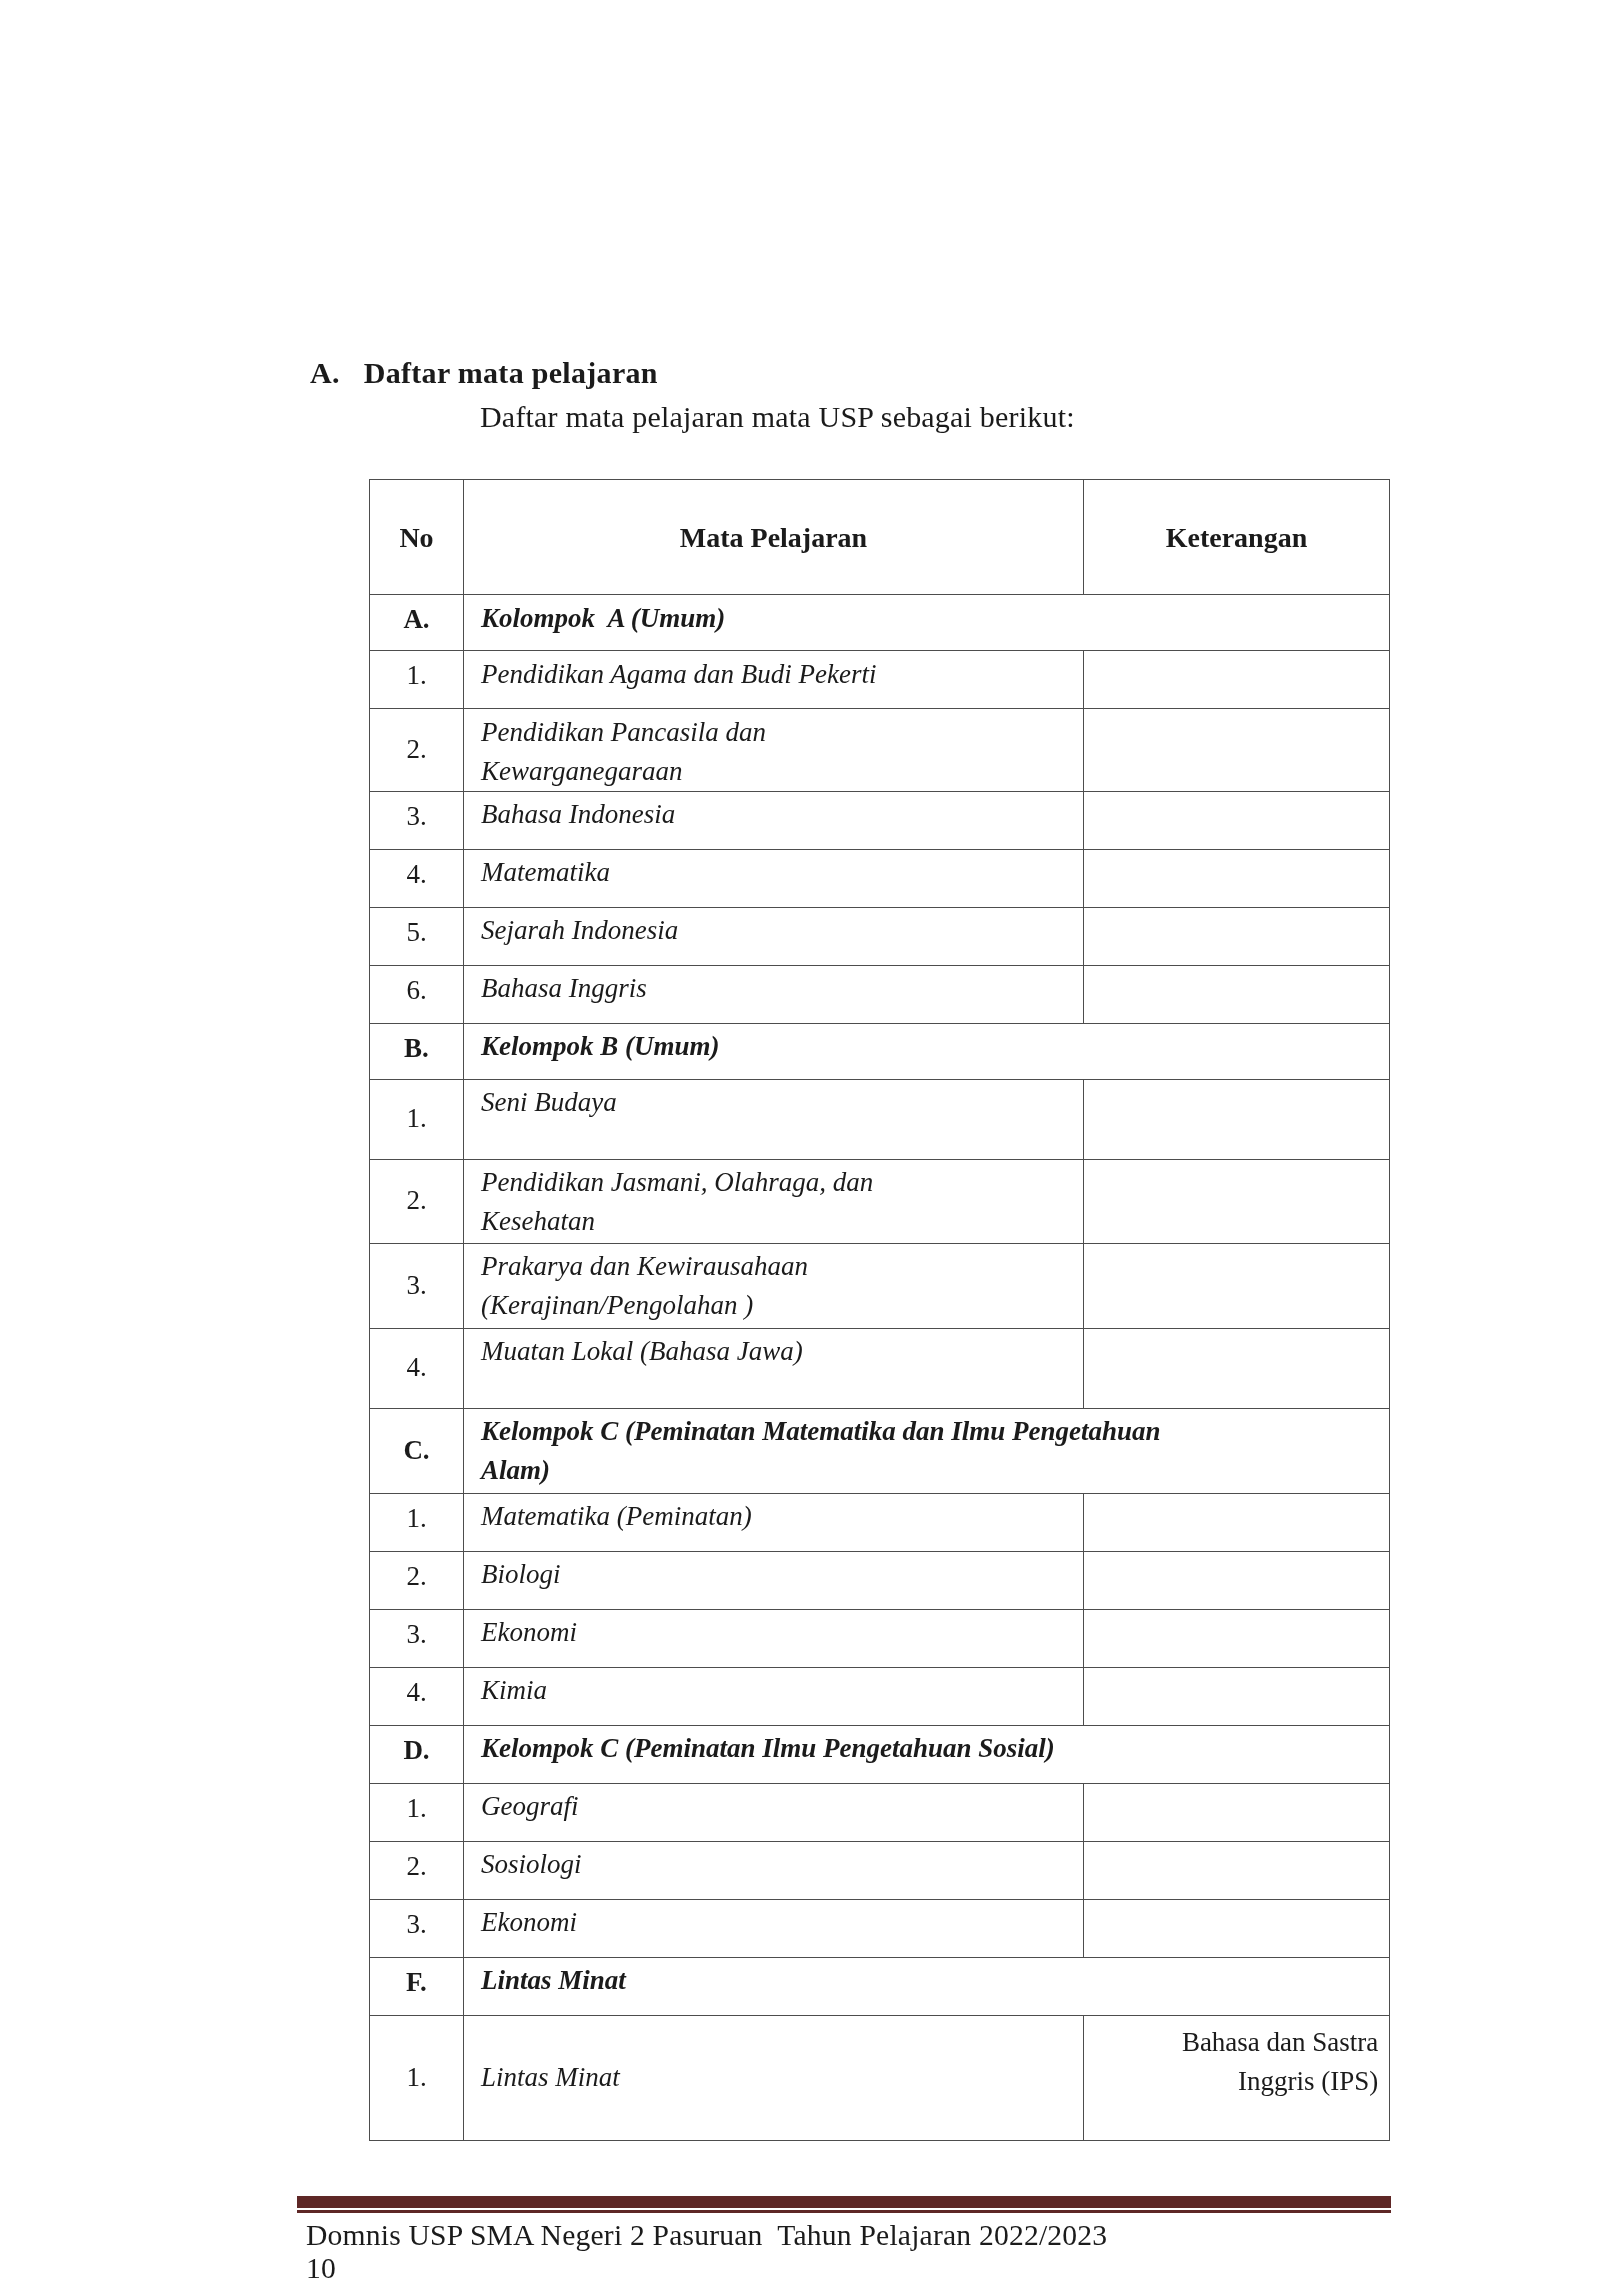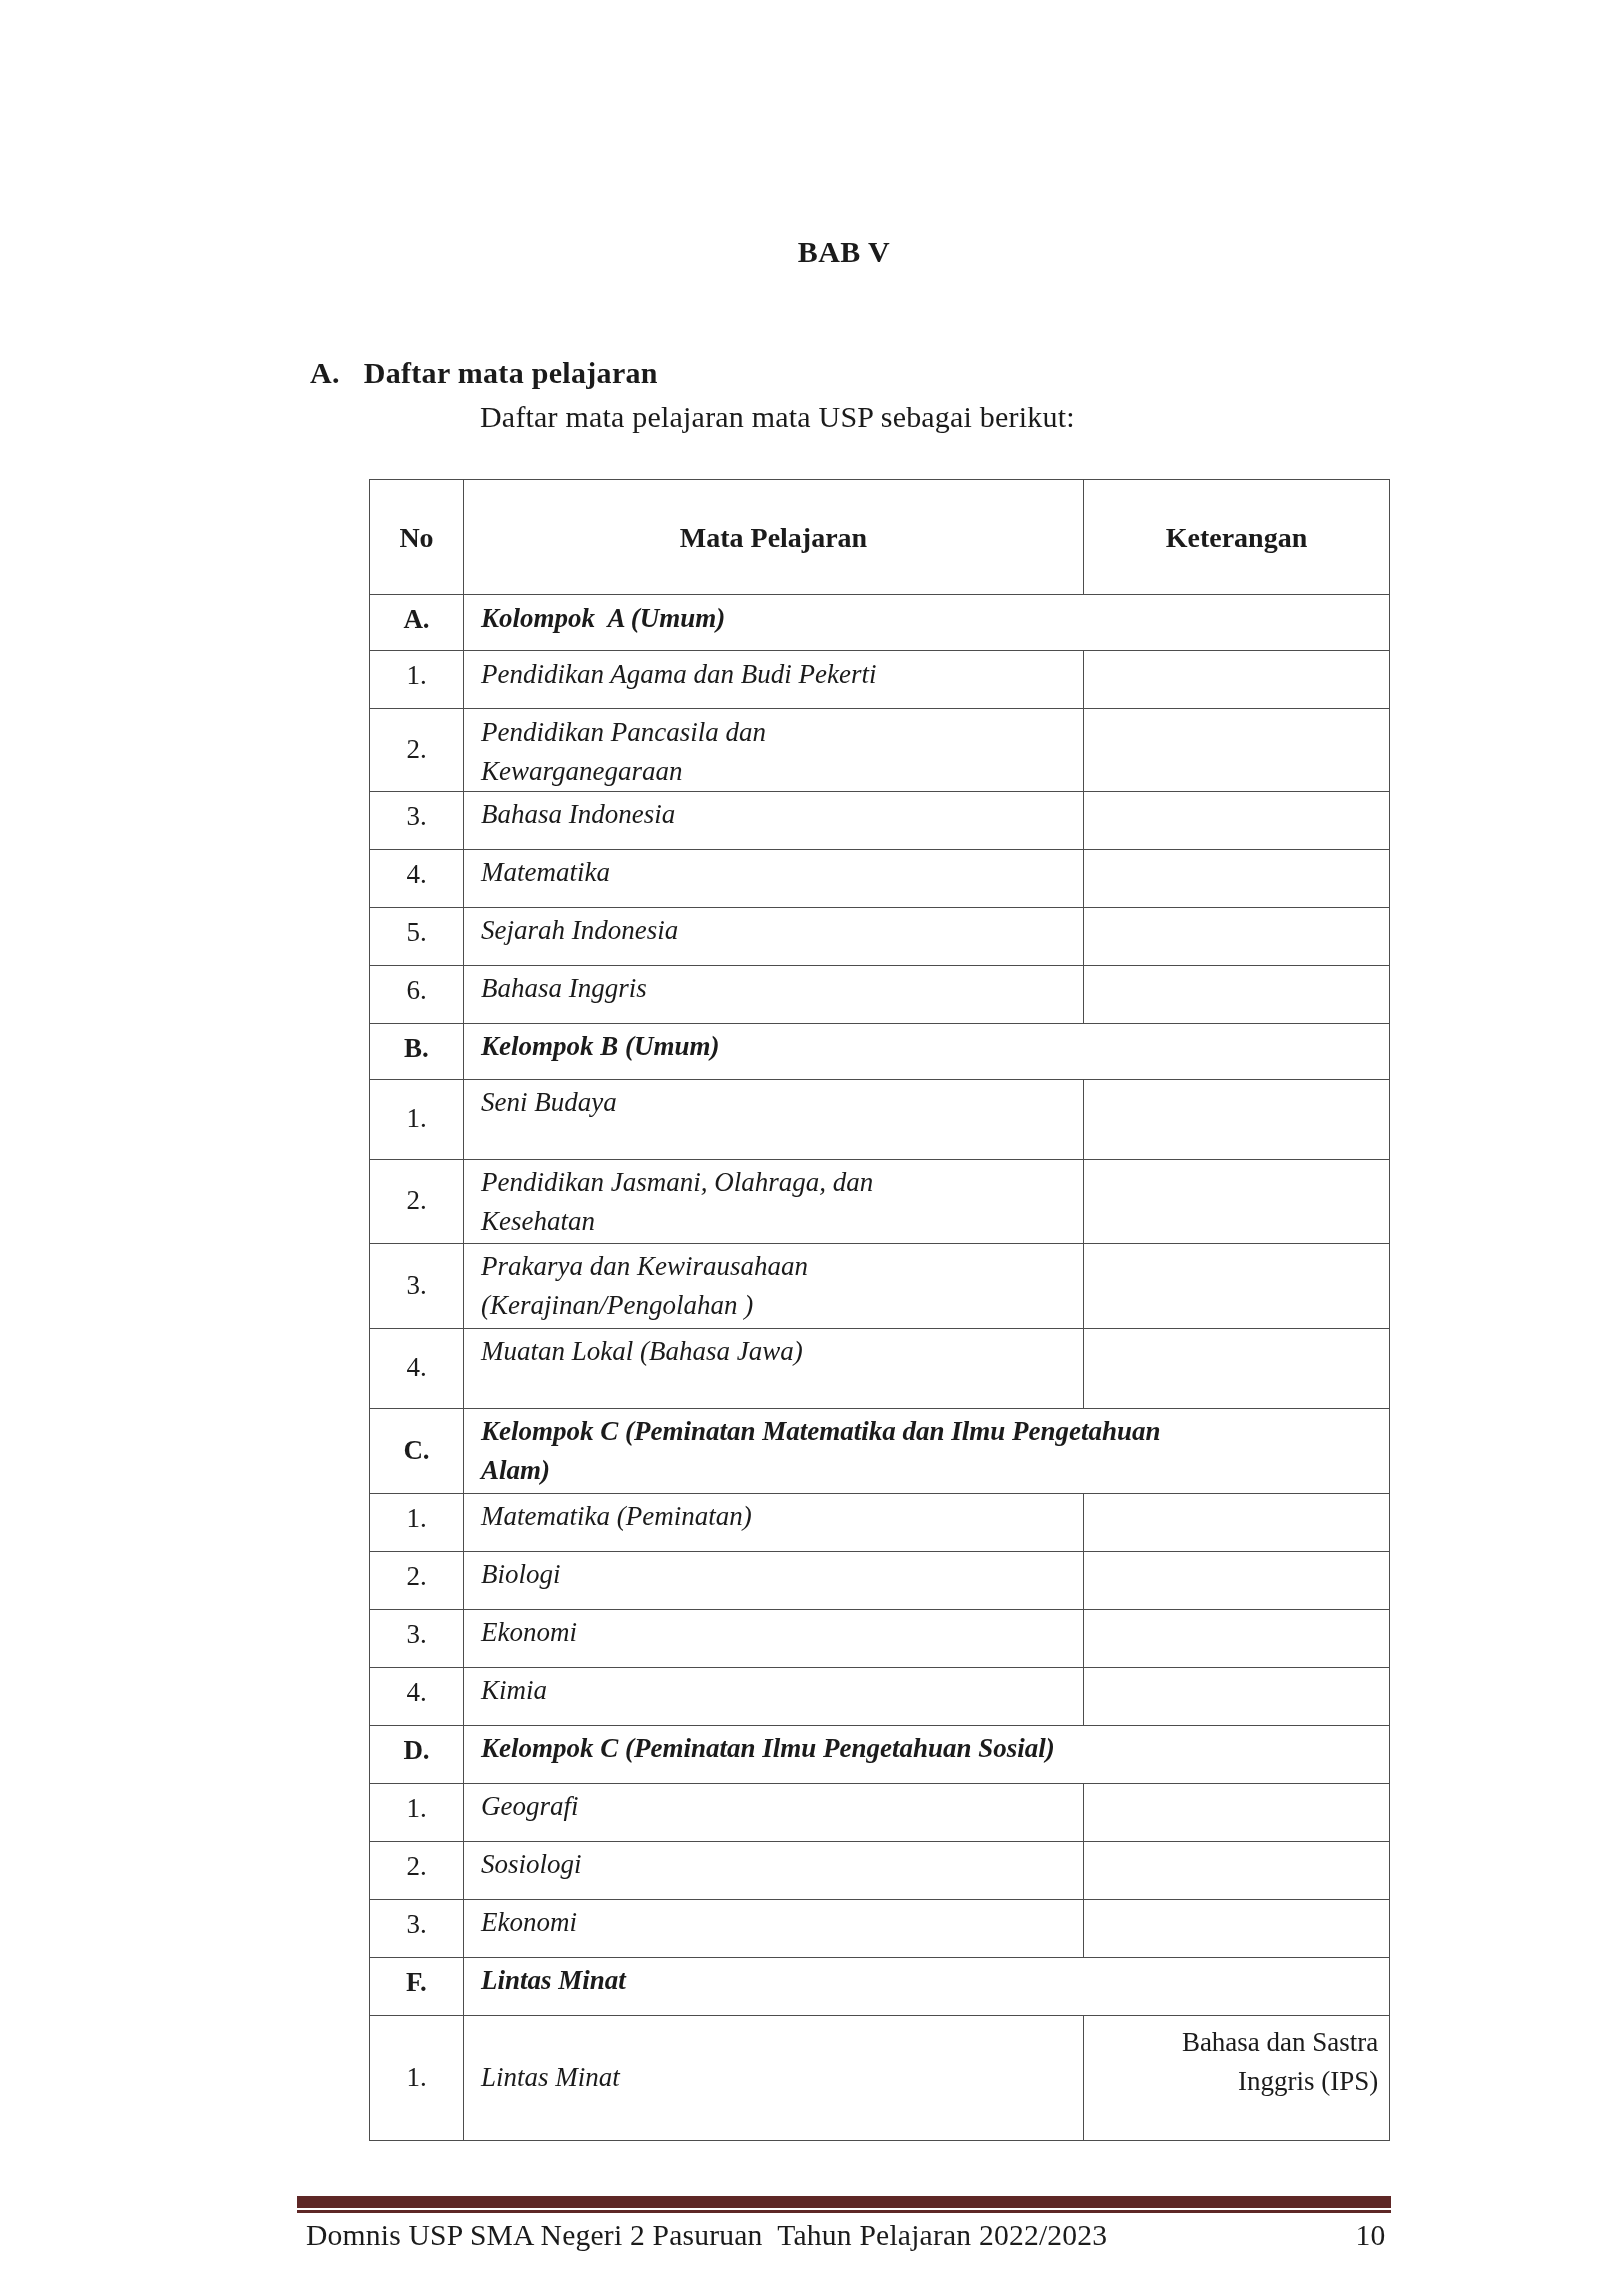--- a/index.html
+++ b/index.html
@@ -55,30 +55,29 @@
   tr.h62 { height: 56px; } tr.h63 { height: 56px; } tr.h65 { height: 58px; }
   tr.h89 { height: 80px; } tr.h92 { height: 82px; } tr.h94 { height: 84px; }
   tr.h95 { height: 85px; } tr.h140 { height: 125px; }
 
   .footer { position: absolute; left: 297px; top: 2196px; width: 1094px; }
   .footer-bar { height: 11.6px; background: #5e2726; }
   .footer-line { height: 2.7px; background: #5e2726; margin-top: 2.7px; }
   .footer-row {
     display: flex; justify-content: space-between; align-items: baseline;
     margin-top: 6.3px; font-size: 29.6px; padding: 0 5.4px 0 9px;
-    white-space: pre-wrap; letter-spacing: 0.2px;
+    white-space: pre-wrap; letter-spacing: 0.2px; flex-direction: column;
   }
 </style>
 </head>
 <body>
 
 <div class="page">
 
   <div class="doc-title">
-    <div>BAB V</div>
   </div>
 
   <div class="section-heading">
     <span class="sec-label">A.</span><span class="sec-title">Daftar mata pelajaran</span>
   </div>
 
   <div class="intro">Daftar mata pelajaran mata USP sebagai berikut:</div>
 
   <table class="subjects">
     <colgroup>

